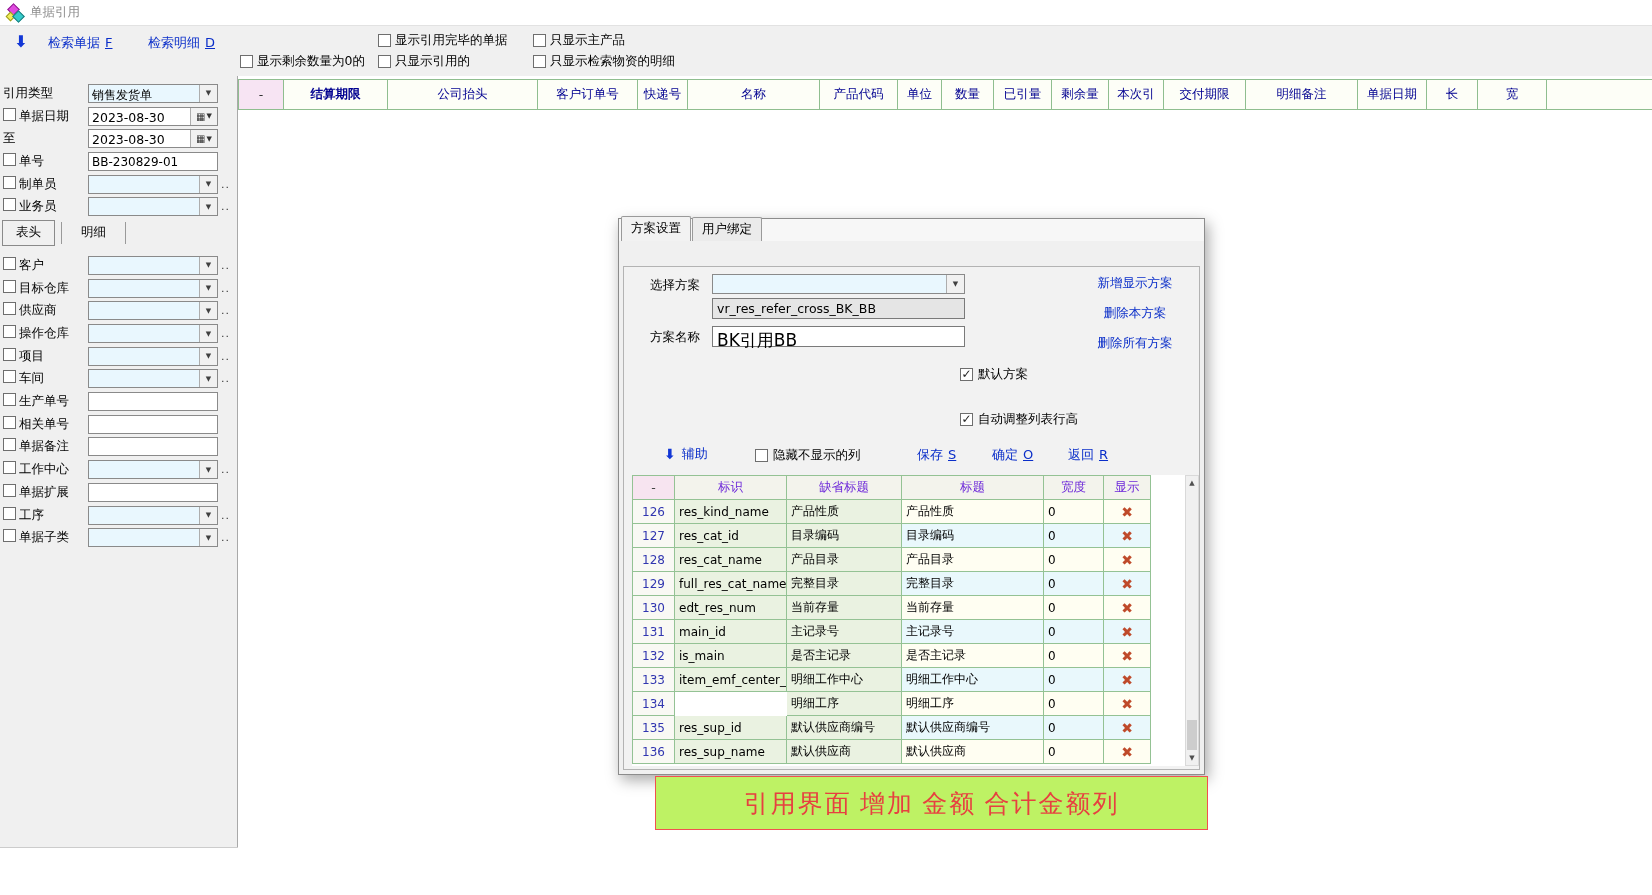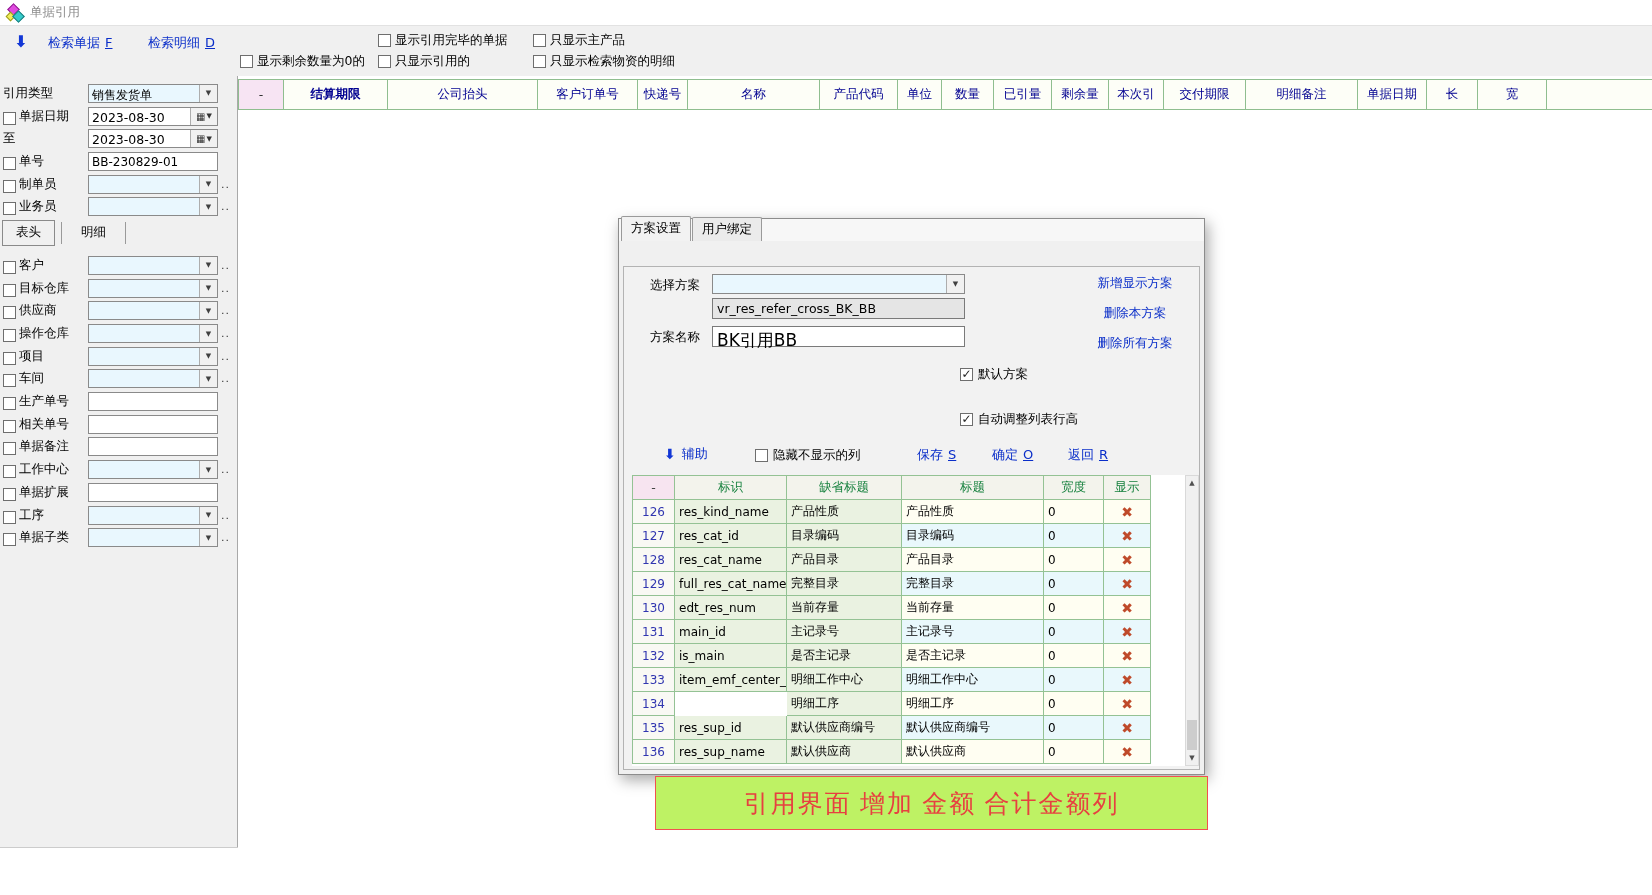--- a/index.html
+++ b/index.html
@@ -27,21 +27,21 @@
   .key{text-decoration:underline;margin-left:5px;}
   .tb-check{position:absolute;display:flex;align-items:center;gap:4px;font-size:12.5px;white-space:nowrap;cursor:default;}
   .cb{width:13px;height:13px;background:#fff;border:1px solid #6e6e6e;box-sizing:border-box;
       display:inline-flex;align-items:center;justify-content:center;flex:none;}
   .cb.checked::after{content:"✓";font-size:12px;font-weight:bold;color:#1c1c1c;margin-top:-2px;}
 
   
   .left-panel{position:absolute;left:0;top:76px;width:238px;height:771px;background:#f0f0f0;
     border-right:1px solid #a9a9a9;box-sizing:border-box;}
   .lp-row{display:flex;align-items:center;height:22.7px;padding-left:3px;}
-  .lp-label{display:flex;align-items:flex-end;gap:3px;width:85px;flex:none;font-size:12.5px;white-space:nowrap;overflow:hidden;}
+  .lp-label{display:flex;align-items:flex-start;gap:3px;width:85px;flex:none;font-size:12.5px;white-space:nowrap;overflow:hidden;}
   .lp-ctrl{width:130px;flex:none;display:flex;}
   .combo{flex:1;height:19px;background:#e9f7fe;border:1px solid #8a8a8a;display:flex;box-sizing:border-box;cursor:pointer;}
   .combo-val{flex:1;padding:2px 3px;font-size:12px;white-space:nowrap;overflow:hidden;}
   .combo-btn{width:17px;background:#f1f1f1;border-left:1px solid #adadad;display:flex;align-items:center;
      justify-content:center;font-size:7px;color:#404040;flex:none;}
   .datebox{flex:1;height:19px;background:#fff;border:1px solid #8a8a8a;display:flex;box-sizing:border-box;}
   .date-val{flex:1;padding:2px 3px;font-size:12.5px;white-space:nowrap;}
   .date-btn{width:26px;background:#f1f1f1;border-left:1px solid #adadad;display:flex;align-items:center;
      justify-content:center;gap:1px;color:#333;flex:none;cursor:pointer;}
   .date-btn .cal{font-size:10px;} .date-btn .car{font-size:7px;}
@@ -83,21 +83,21 @@
   .aux{position:absolute;left:40px;top:0;display:flex;align-items:center;gap:6px;color:#0a2ec9;font-size:13px;cursor:pointer;}
   .aux-arrow{color:#1237d6;font-weight:bold;font-size:14px;}
   .ctl-link{position:absolute;top:1px;color:#0a2ec9;font-size:13px;text-decoration:none;cursor:pointer;white-space:nowrap;}
 
   
   .dt-area{position:absolute;left:8px;top:208px;width:567px;height:291px;background:#fff;}
   .dt{position:absolute;left:0;top:0;border-left:1px solid #94c294;border-top:1px solid #94c294;}
   .dt-row{display:flex;height:24px;}
   .dt-cell{border-right:1px solid #94c294;border-bottom:1px solid #94c294;display:flex;align-items:center;
     padding:0 4px;font-size:12px;box-sizing:border-box;white-space:nowrap;overflow:hidden;}
-  .dt-head .dt-cell{justify-content:center;color:#15803d;font-size:12.5px;background:#f3f3ec;}
+  .dt-head .dt-cell{justify-content:center;color:#6d28d9;font-size:12.5px;background:#f3f3ec;}
   .dt-head .dt-cell:first-child{background:#f7e4f0;color:#444;}
   .c-num{justify-content:center;color:#3136b0;background:#f9f9f4;}
   .c-id,.c-def{background:#eaf2e1;}
   .bg-a{background:#fffef2;} .bg-b{background:#e9f8fc;}
   .c-x{justify-content:center;color:#bf4a2a;font-weight:bold;font-size:14px;cursor:pointer;}
 
   
   .vscroll{position:absolute;right:0;top:0;width:14px;height:291px;background:#f0f0f0;border:1px solid #d9d9d9;box-sizing:border-box;}
   .vs-btn{position:absolute;left:0;width:12px;height:14px;display:flex;align-items:center;justify-content:center;
      font-size:7px;color:#505050;background:#f0f0f0;cursor:pointer;}

